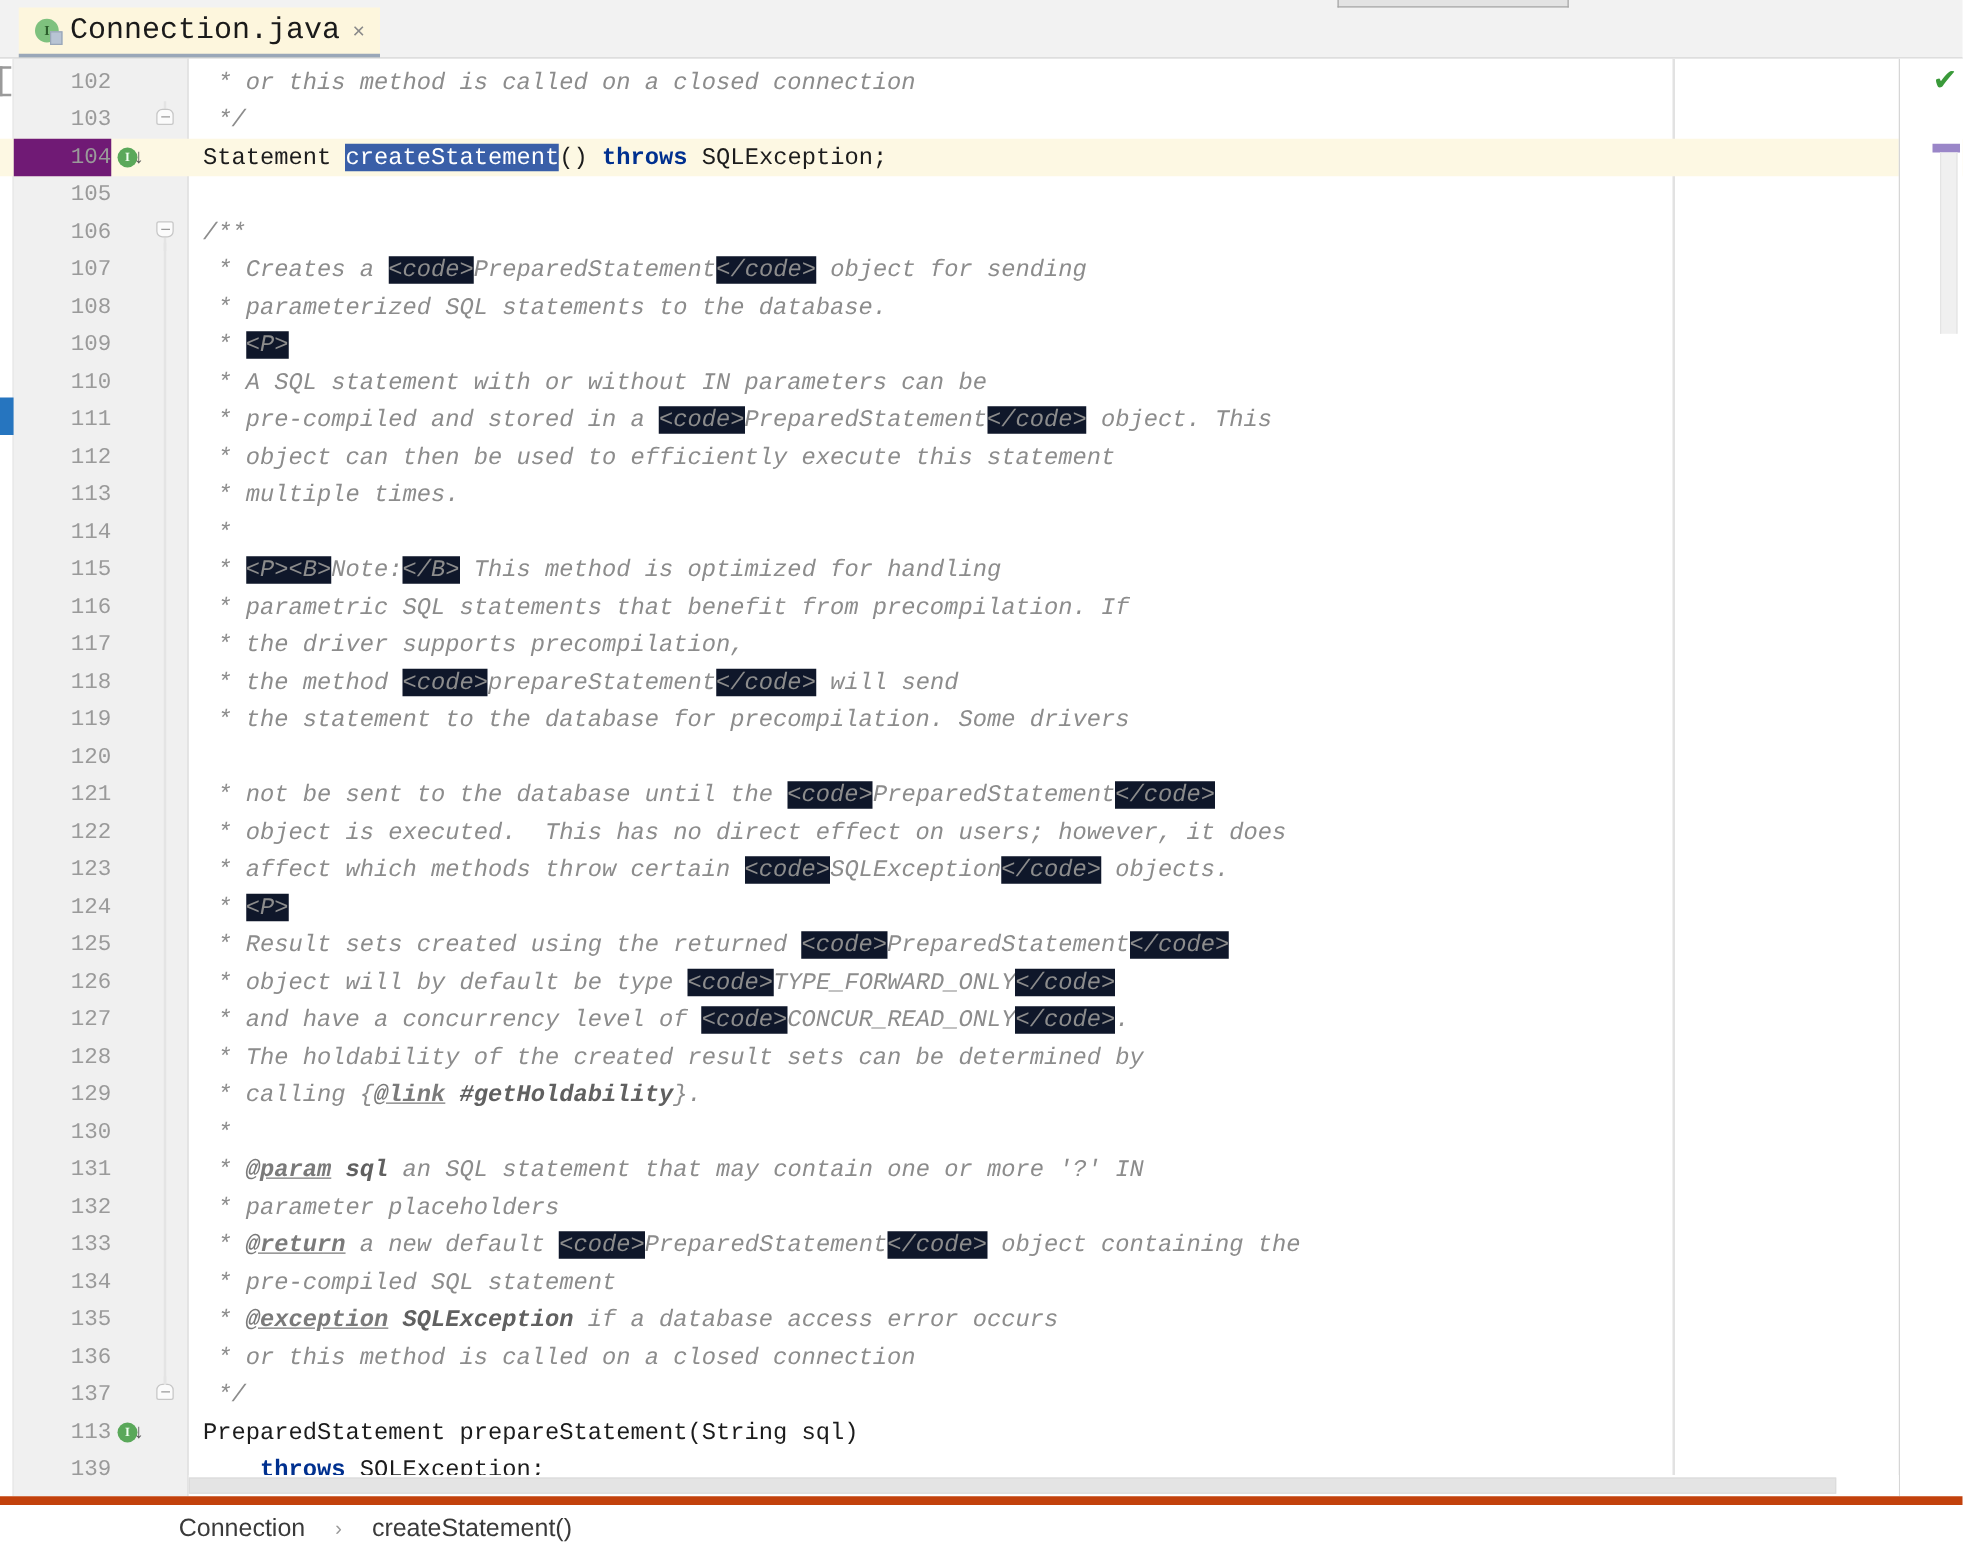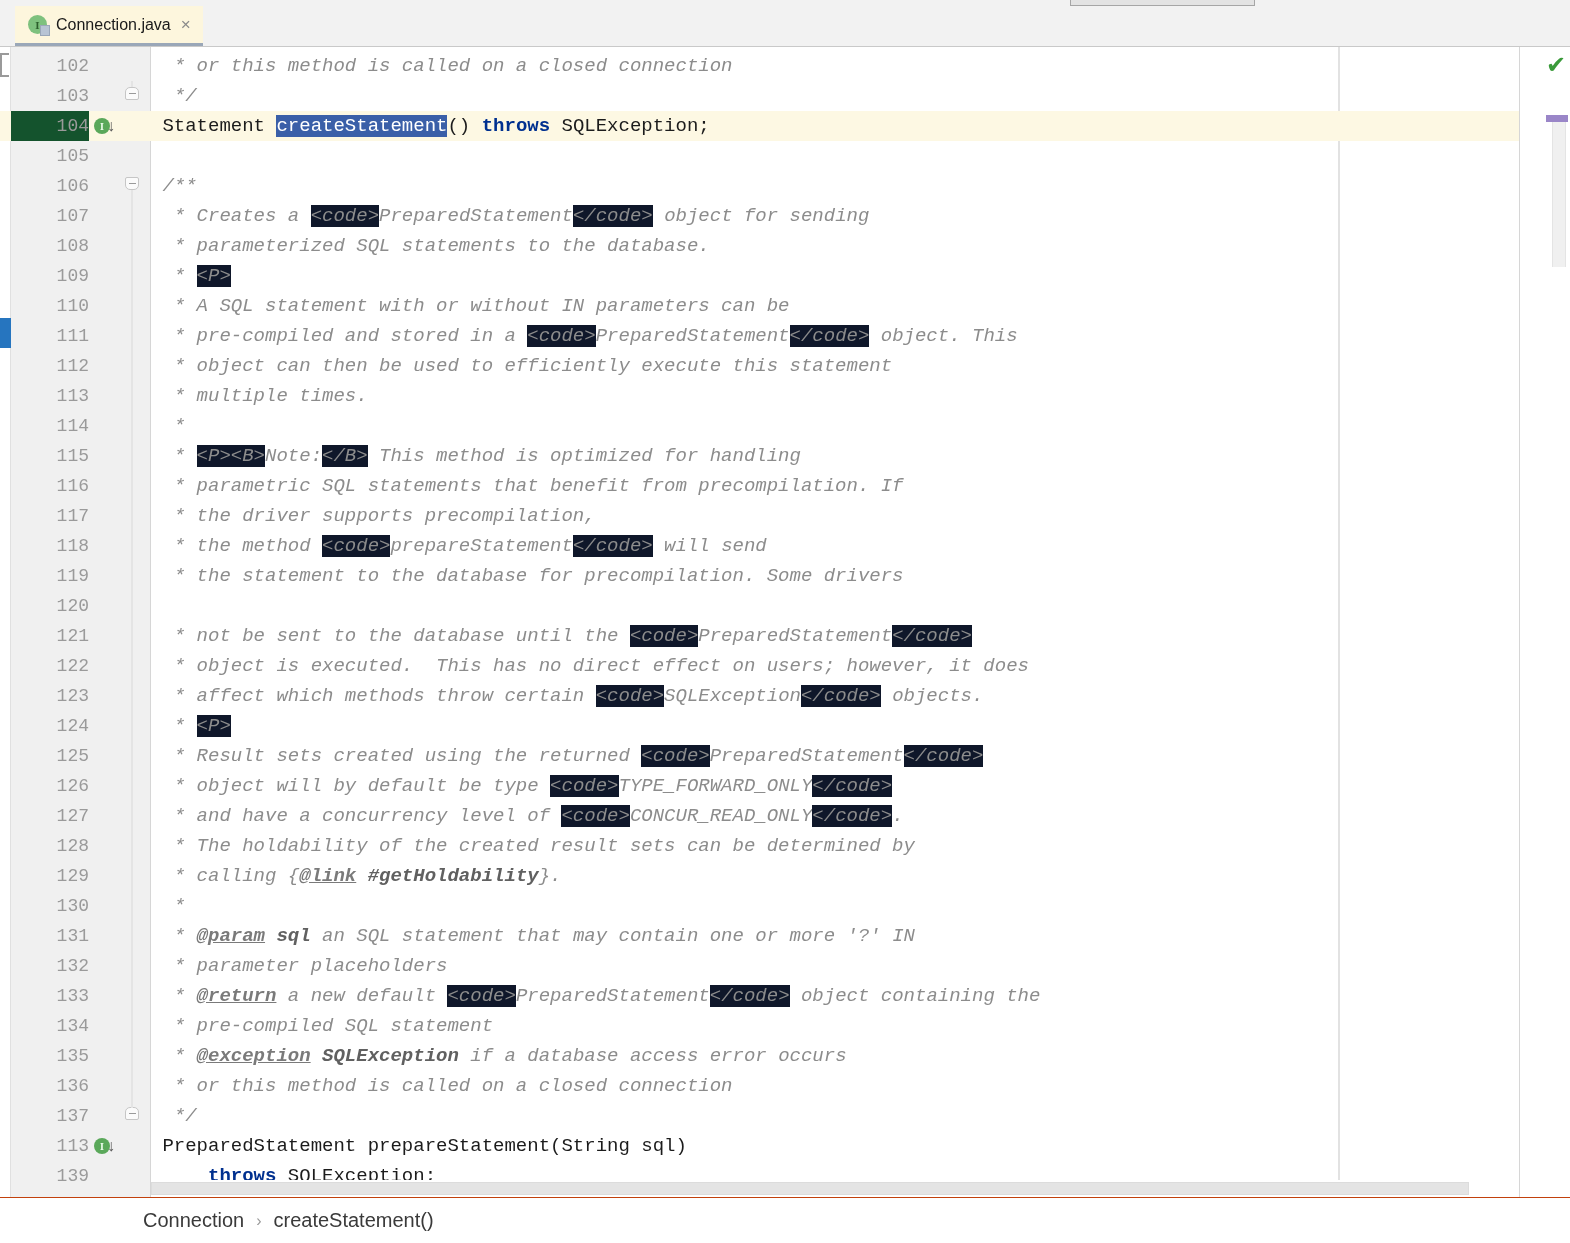--- a/index.html
+++ b/index.html
@@ -33,22 +33,22 @@
     display: flex; align-items: center; justify-content: center;
     color: #2c5e2c; font-size: 11px; font-weight: bold;
     font-family: "Liberation Serif", serif;
     position: relative;
   }
   .tab-icon::after {
     content: ""; position: absolute; right: -3px; bottom: -2px;
     width: 8px; height: 9px; background: #b8c4d4; border: 1px solid #9aa7b8;
   }
   .tab-label {
-    font-size: 16px; color: #1a1a1a; white-space: nowrap;
-    font-family: Liberation Sans, sans-serif;
+    font-size: 24px; color: #1a1a1a; white-space: nowrap;
+    font-family: Liberation Mono, monospace;
   }
   .tab-close {
     font-size: 17px; color: #8a8a8a; line-height: 1;
     padding: 2px 1px 3px 1px; cursor: default;
   }
 
   
   .editor {
     position: absolute; left: 0; top: 47px; width: 1570px; height: 1150px;
     background: #ffffff;
@@ -79,21 +79,21 @@
     background: #ffffff; overflow: hidden;
   }
   .margin-guide {
     position: absolute; left: 1187px; top: 0; width: 2px; height: 1150px;
     background: #e2e2e2;
   }
 
   
   .row { position: absolute; left: 0; width: 100%; height: 30px; }
   .row.current { background: #fdf8e3; }
-  .row.current .ln { background: #14532d; }
+  .row.current .ln { background: #701a75; }
 
   .ln {
     position: absolute; left: 11px; width: 78px; height: 30px;
     text-align: right; line-height: 30px;
     font-family: "Liberation Mono", monospace; font-size: 18px;
     color: #9a9a9a; background: transparent;
   }
   .gicon {
     position: absolute; left: 94px; width: 24px; height: 30px;
   }
@@ -171,22 +171,22 @@
     background: #ffffff;
   }
   .scroll-h-thumb {
     position: absolute; left: 0px; top: 2px; width: 1318px; height: 13px;
     background: #e4e4e4; border: 1px solid #dcdcdc;
   }
 
   
   .breadcrumb {
     position: absolute; left: 0; top: 1197px; width: 1570px; height: 46px;
-    background: #ffffff; border-top: 1px solid #c2410c;
-    display: flex; align-items: center; padding-left: 143px; gap: 12px;
+    background: #ffffff; border-top: 7px solid #c2410c;
+    display: flex; align-items: center; padding-left: 143px; gap: 24px;
   }
   .bc-item {
     font-size: 20px; color: #3a3a3a;
     font-family: "Liberation Sans", sans-serif;
   }
   .bc-sep { font-size: 16px; color: #9a9a9a; }
 </style>
 </head>
 <body>
 

